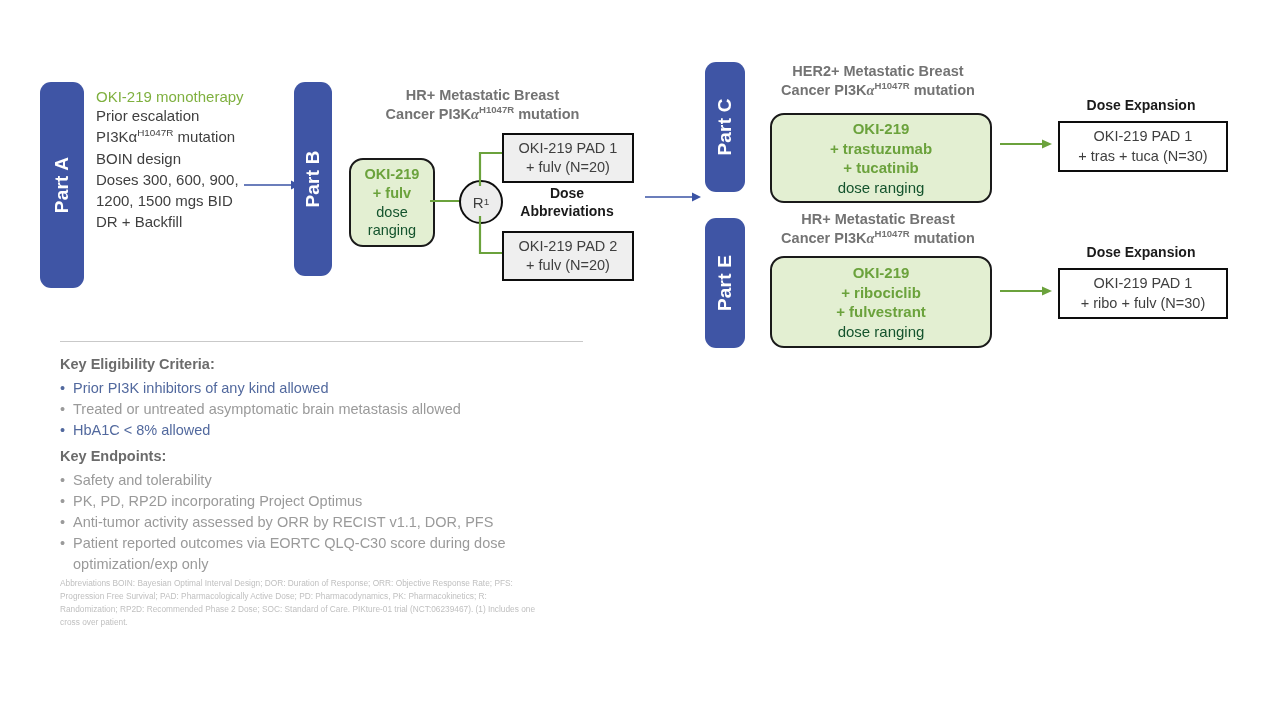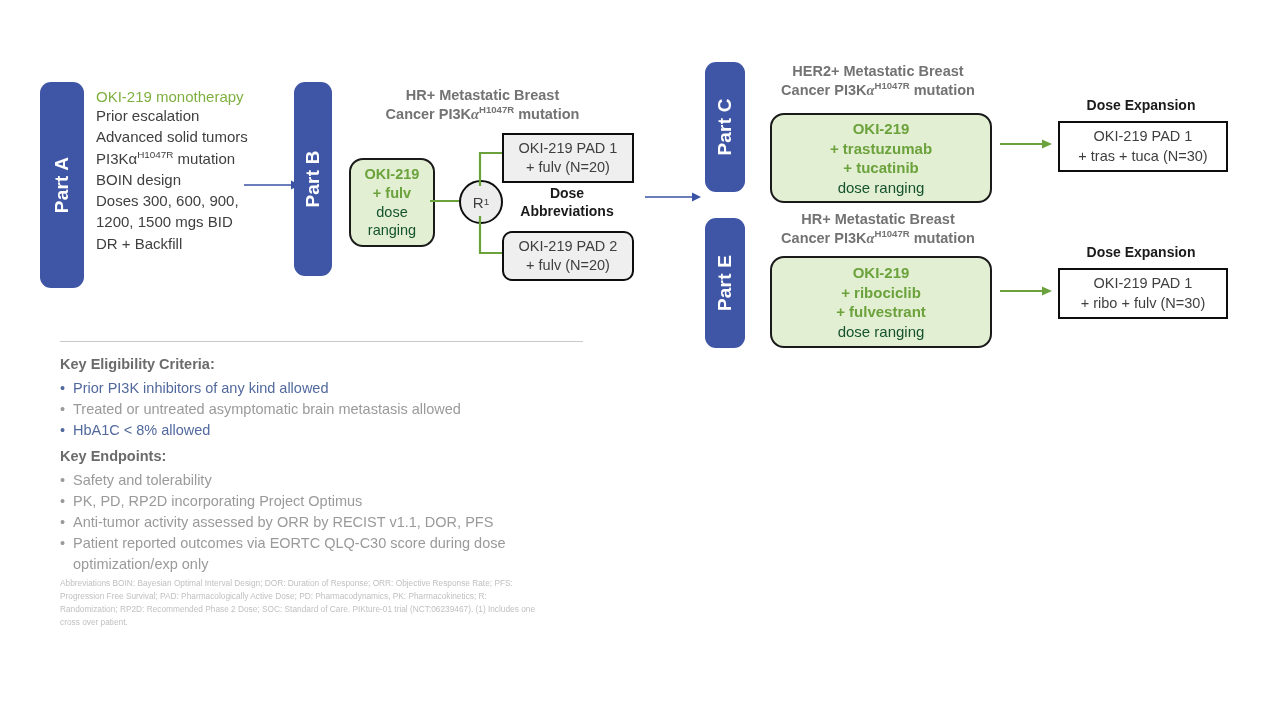--- a/index.html
+++ b/index.html
@@ -161,21 +161,20 @@
 </head>
 <body>
 
 <div class="abs partbar" style="left:40px; top:82px; width:44px; height:206px;">
   <span>Part A</span>
 </div>
 
 <div class="abs" style="left:96px; top:88px; width:205px;">
   <div class="partA-title">OKI-219 monotherapy</div>
   <div class="partA-line">Prior escalation</div>
-  <div class="partA-line">Advanced solid tumors</div>
   <div class="partA-line"><span>PI3Kα</span><sup>H1047R</sup><span> mutation</span></div>
   <div class="partA-line">BOIN design</div>
   <div class="partA-line">Doses 300, 600, 900,</div>
   <div class="partA-line">1200, 1500 mgs BID</div>
   <div class="partA-line">DR + Backfill</div>
 </div>
 
 <div class="abs" style="left:244px; top:178px;">
   <svg width="56" height="14" viewBox="0 0 56 14">
     <line x1="0" y1="7" x2="47" y2="7" stroke="#3A53A4" stroke-width="1.6"></line>
@@ -221,21 +220,21 @@
     <path d="M2,0 L2,37 L26,37" fill="none" stroke="#6BA23C" stroke-width="2.2"></path>
     <polygon points="26,32.6 36,37 26,41.4" fill="#6BA23C"></polygon>
   </svg>
 </div>
 
 <div class="abs greybox" style="left:502px; top:133px; width:128px; height:46px;">
   <div>OKI-219 PAD 1</div>
   <div>+ fulv (N=20)</div>
 </div>
 
-<div class="abs greybox" style="left:502px; top:231px; width:128px; height:46px;border-radius:10px;">
+<div class="abs greybox" style="left:502px; top:231px; width:128px; height:46px;">
   <div>OKI-219 PAD 2</div>
   <div>+ fulv (N=20)</div>
 </div>
 
 <div class="abs bold-label" style="left:505px; top:184px; width:124px;">
   <div>Dose</div>
   <div>Abbreviations</div>
 </div>
 
 <div class="abs" style="left:645px; top:190px;">

